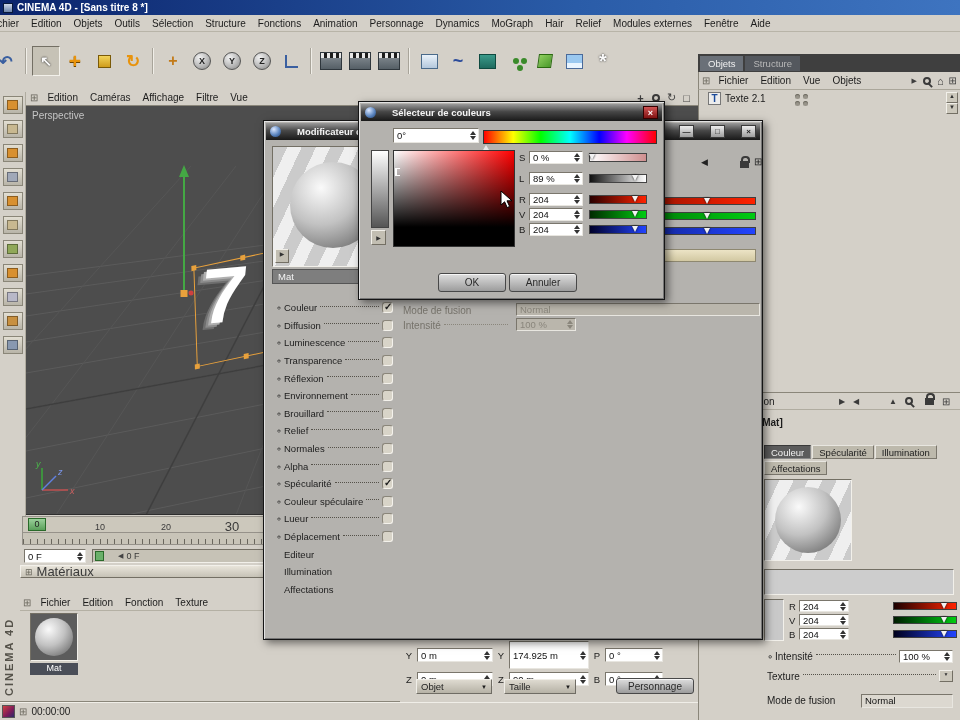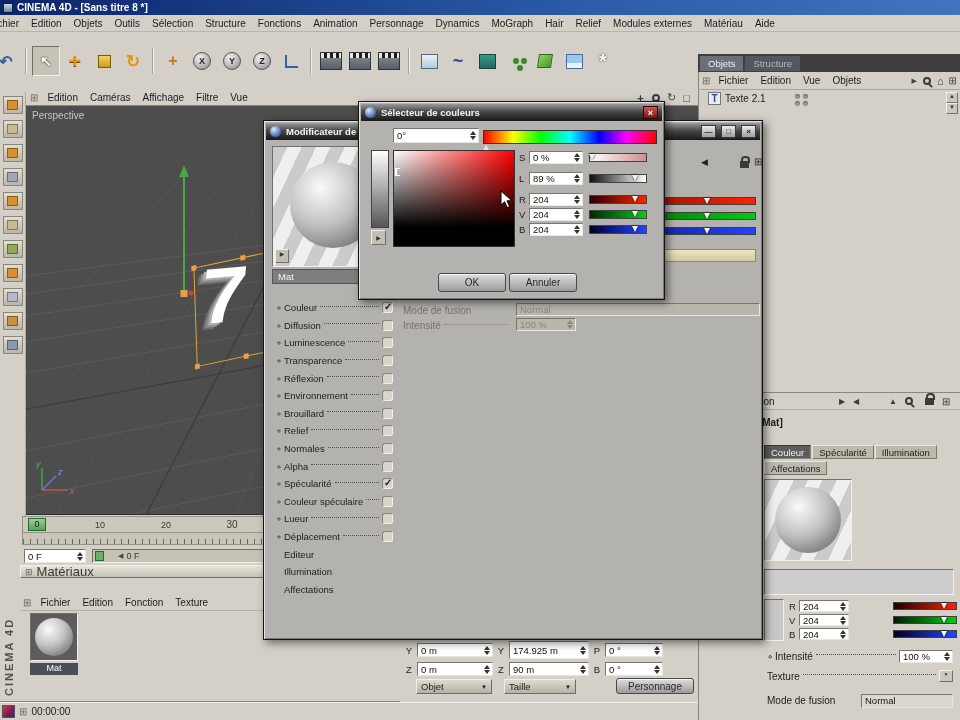--- a/index.html
+++ b/index.html
@@ -28,21 +28,21 @@
 .chrow .blt::before{content:"∘"}
 .tbtn{height:30px;min-width:28px;display:flex;align-items:center;justify-content:center;flex:none}
 .pressed{background:#c6c2b6;border:1px solid;border-color:#736f64 #f2f0ea #f2f0ea #736f64}
 .sep{width:2px;height:26px;background:#a8a49a;border-right:1px solid #f0eee8;margin:0 4px;flex:none}
 .axc{width:18px;height:18px;border-radius:50%;background:radial-gradient(circle at 35% 30%,#f2f2f2,#b4b4b4 60%,#828282);border:1px solid #555;display:flex;align-items:center;justify-content:center;font-size:9px;font-weight:bold;color:#222}
 .rico{width:22px;height:18px;background:linear-gradient(#8a9298,#555f66);border:1px solid #2e363c;position:relative}
 .rico::before{content:"";position:absolute;top:0;left:0;right:0;height:5px;background:repeating-linear-gradient(90deg,#e8e8e8 0 3px,#1c1c1c 3px 6px)}
 .lic{width:20px;height:18px;border:1px solid #8a8678;background:linear-gradient(#e2deD2,#b8b4a8);display:flex;align-items:center;justify-content:center;flex:none}
 .lic b{display:block;width:11px;height:10px;border:1px solid rgba(0,0,0,.35)}
 .dlg{position:absolute;background:#b4b2ae;border:1px solid #151515;box-shadow:inset 1px 1px 0 #e2e2e2,inset -1px -1px 0 #757575,3px 3px 8px rgba(0,0,0,.5)}
-.dtitle{height:17px;margin:2px 2px 0;background:linear-gradient(180deg,#9a9a9a,#474747 45%,#191919);display:flex;align-items:center;gap:5px;padding:0 4px;color:#f4f4f4;font-size:9.5px;font-weight:bold}
+.dtitle{height:17px;margin:2px 2px 0;background:linear-gradient(180deg,#9a9a9a,#474747 45%,#191919);display:flex;align-items:center;gap:16px;padding:0 4px;color:#f4f4f4;font-size:9.5px;font-weight:bold}
 .sphico{width:11px;height:11px;border-radius:50%;background:radial-gradient(circle at 35% 30%,#dce8ff,#5c86c0 55%,#1c3c6e);flex:none}
 .wbtn{width:15px;height:13px;background:linear-gradient(#ececec,#9e9e9e);border:1px solid #3a3a3a;display:flex;align-items:center;justify-content:center;font-size:8px;color:#222;flex:none}
 .wclose{width:15px;height:13px;background:linear-gradient(#d05454,#801212);border:1px solid #330000;display:flex;align-items:center;justify-content:center;font-size:9px;color:#fff;font-weight:bold;flex:none;margin-left:auto}
 .stripes{background:repeating-linear-gradient(115deg,#cbcbcb 0 13px,#efefef 13px 26px)}
 .ball{border-radius:50%;background:radial-gradient(circle at 36% 30%,#fafafa,#c2c2c2 45%,#7e7e7e 80%,#636363)}
 .gbar{height:8px;border:1px solid #3f3f3f;position:relative;flex:none}
 .gr{background:linear-gradient(90deg,#1c0000,#ff2200)}
 .gg{background:linear-gradient(90deg,#001c00,#00cc11)}
 .gb{background:linear-gradient(90deg,#00001c,#2244ff)}
 .tick{position:absolute;top:0;transform:translateX(-50%);width:0;height:0;border-left:3px solid transparent;border-right:3px solid transparent;border-top:6px solid #f2f2f2;filter:drop-shadow(0 0 1px #111)}
@@ -91,21 +91,21 @@
     <span class="mi">Sélection</span>
     <span class="mi">Structure</span>
     <span class="mi">Fonctions</span>
     <span class="mi">Animation</span>
     <span class="mi">Personnage</span>
     <span class="mi">Dynamics</span>
     <span class="mi">MoGraph</span>
     <span class="mi">Hair</span>
     <span class="mi">Relief</span>
     <span class="mi">Modules externes</span>
-    <span class="mi">Matériau</span>
+    <span class="mi">Fenêtre</span>
     <span class="mi">Aide</span>
   </div>
 
 <div class="abs flex" style="left:0;top:32px;width:698px;height:58px;gap:1px">
   <span class="tbtn" style="margin-left:-8px;color:#3a5fa0;font-size:16px;font-weight:bold">↶</span>
   <span class="sep"></span>
   <span class="tbtn pressed">
       <span style="color:#fafafa;text-shadow:0 0 2px #000;font-size:14px;font-weight:bold">↖</span>
     </span>
   <span class="tbtn">
@@ -313,21 +313,21 @@
   </svg>
 </div>
 
 <div class="abs" style="left:22px;top:516px;width:676px;height:48px">
   <div class="abs" style="left:0;top:0;width:676px;height:17px;background:#ccc8bc;border:1px solid #96928a">
     <span style="position:absolute;left:5px;top:1px;width:18px;height:13px;background:linear-gradient(#9ad09a,#5aa05a);border:1px solid #2a6a2a;text-align:center;font-size:9px">0</span>
     <span class="flex" style="position:absolute;left:44px;top:2px">
 
     <span style="display:inline-block;width:66px;text-align:center;font-size:9px;color:#3a3a3a">10</span>
         <span style="display:inline-block;width:66px;text-align:center;font-size:9px;color:#3a3a3a">20</span>
-        <span style="display:inline-block;width:66px;text-align:center;font-size:10px;color:#3a3a3a">30</span>
+        <span style="display:inline-block;width:66px;text-align:center;font-size:13px;color:#3a3a3a">30</span>
       </span>
   </div>
   <div class="abs" style="left:0;top:17px;width:676px;height:12px;background:#c8c4b8;border:1px solid #96928a;border-top:none;background-image:repeating-linear-gradient(90deg,#6a675e 0 1px,transparent 1px 7px);background-size:100% 5px;background-position:0 100%;background-repeat:no-repeat"></div>
   <span class="fld" style="position:absolute;left:2px;top:33px;width:62px;height:14px">
       <span class="v">0 F</span>
       <span class="spin">
         <i class="u"></i>
         <i class="d"></i>
       </span>
     </span>
@@ -372,21 +372,21 @@
   <div class="crow">
         <span class="clab">Y</span>
         <span class="fld" style="width:76px;height:14px">
           <span class="v">0 m</span>
           <span class="spin">
             <i class="u"></i>
             <i class="d"></i>
           </span>
         </span>
         <span class="clab">Y</span>
-        <span class="fld" style="width:80px;height:18px">
+        <span class="fld" style="width:80px;height:28px">
           <span class="v">174.925 m</span>
           <span class="spin">
             <i class="u"></i>
             <i class="d"></i>
           </span>
         </span>
         <span class="clab">P</span>
         <span class="fld" style="width:58px;height:14px">
           <span class="v">0 °</span>
           <span class="spin">

